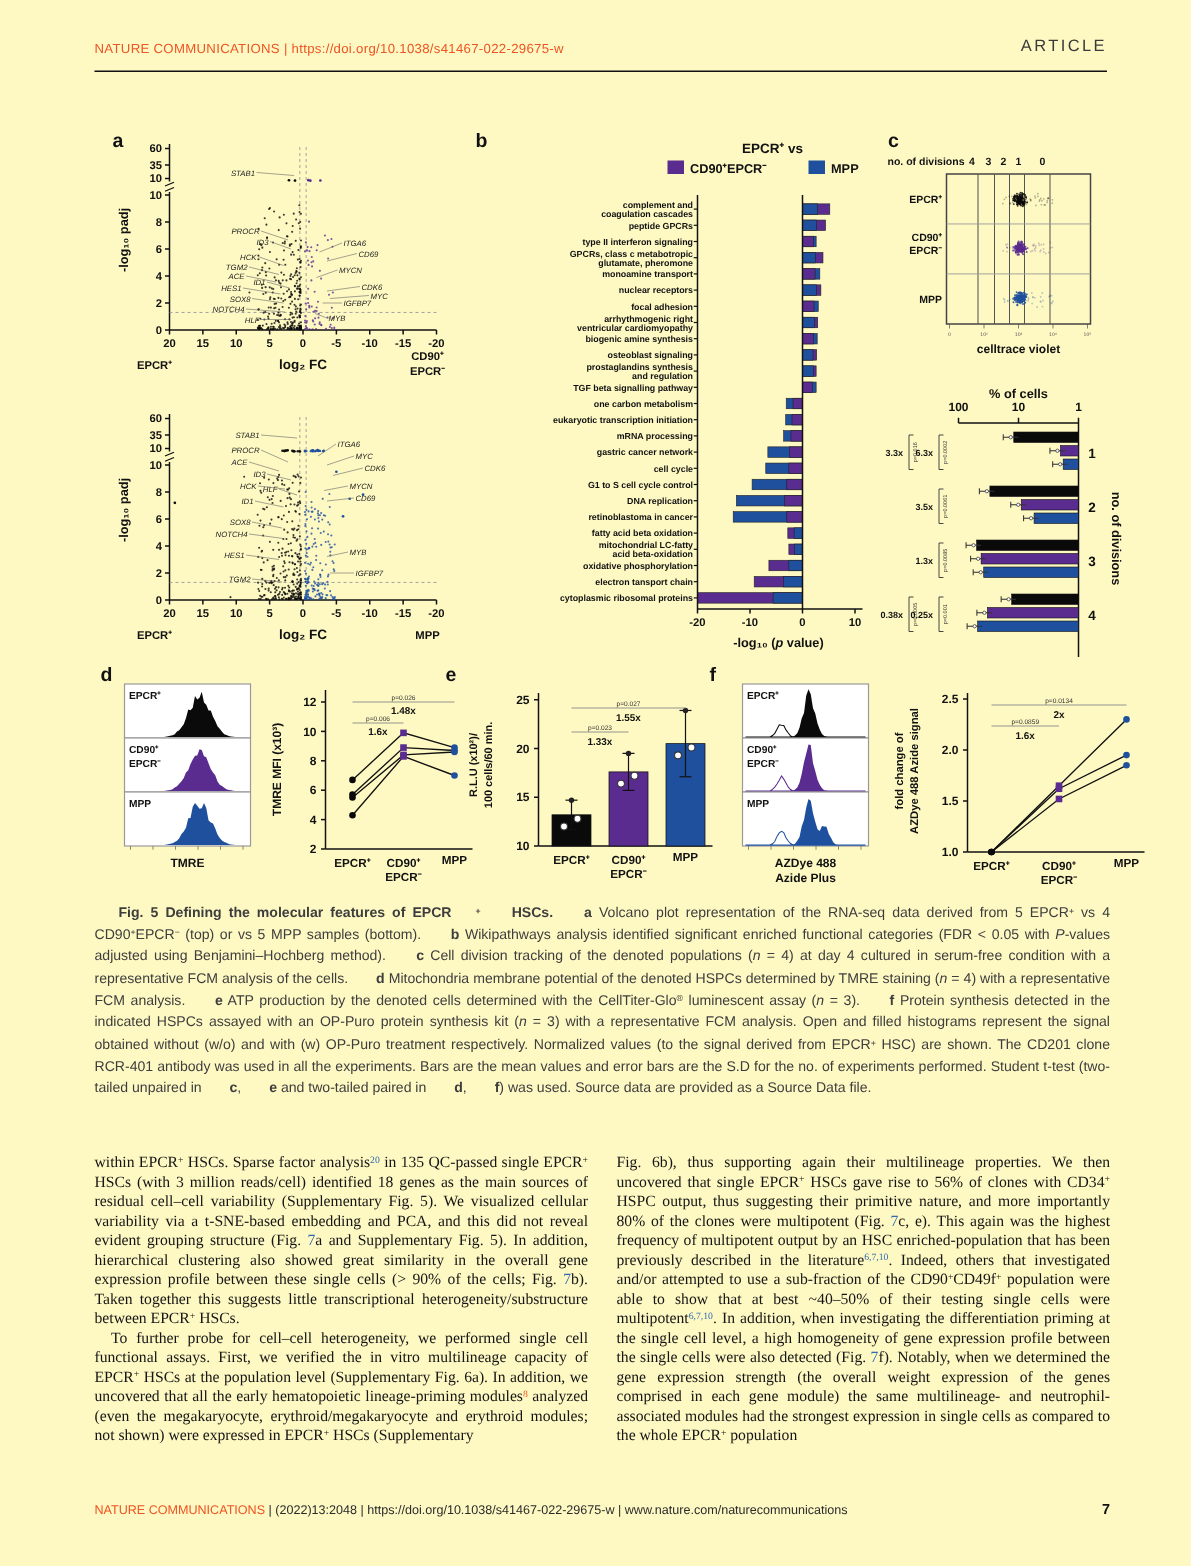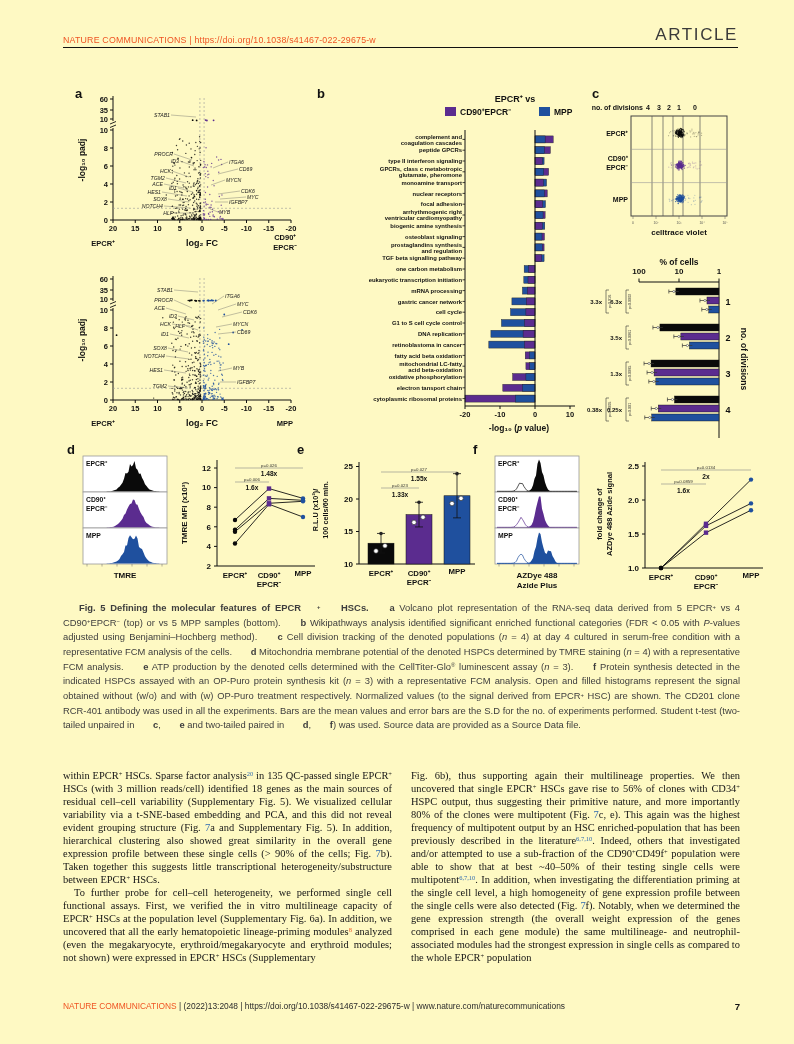--- a/index.html
+++ b/index.html
@@ -1,21 +1,21 @@
 <!DOCTYPE html>
 <html><head>
 <meta charset="utf-8">
 <style>
   html,body{margin:0;padding:0;background:#9a9a9a;}
   .page{position:relative;width:794px;height:1044px;background:#fef9c3;margin:0 auto;
         font-family:"Liberation Sans",sans-serif;overflow:hidden;}
   .header{position:absolute;left:63px;right:56px;top:25px;display:flex;justify-content:space-between;align-items:flex-end;}
   .hl{font-size:8.8px;color:#ef5423;letter-spacing:.2px;}
   .hl a{color:inherit;text-decoration:none;cursor:pointer;}
-  .article-type{font-size:17px;color:#3a3a3a;letter-spacing:1.6px;}
+  .article-type{font-size:11px;color:#3a3a3a;letter-spacing:1.6px;}
   .header-rule{position:absolute;left:63px;right:56px;top:47px;border-top:1.7px solid #111;}
   .figure-area{position:absolute;left:63px;top:72px;width:679px;height:524px;}
   .figure-area svg{position:absolute;overflow:visible;}
   .pl{position:absolute;font-size:13px;font-weight:bold;color:#111;}
   svg text{font-family:"Liberation Sans",sans-serif;}
   .caption{position:absolute;left:63px;right:54px;top:601px;font-size:9.4px;line-height:1.56;
            color:#3d3d3d;text-align:justify;}
   .columns{position:absolute;left:63px;right:54px;top:769px;display:flex;gap:19px;}
   .col{flex:1;font-family:"Liberation Serif",serif;font-size:10.45px;line-height:1.245;color:#151515;text-align:justify;}
   .col p{margin:0;}

